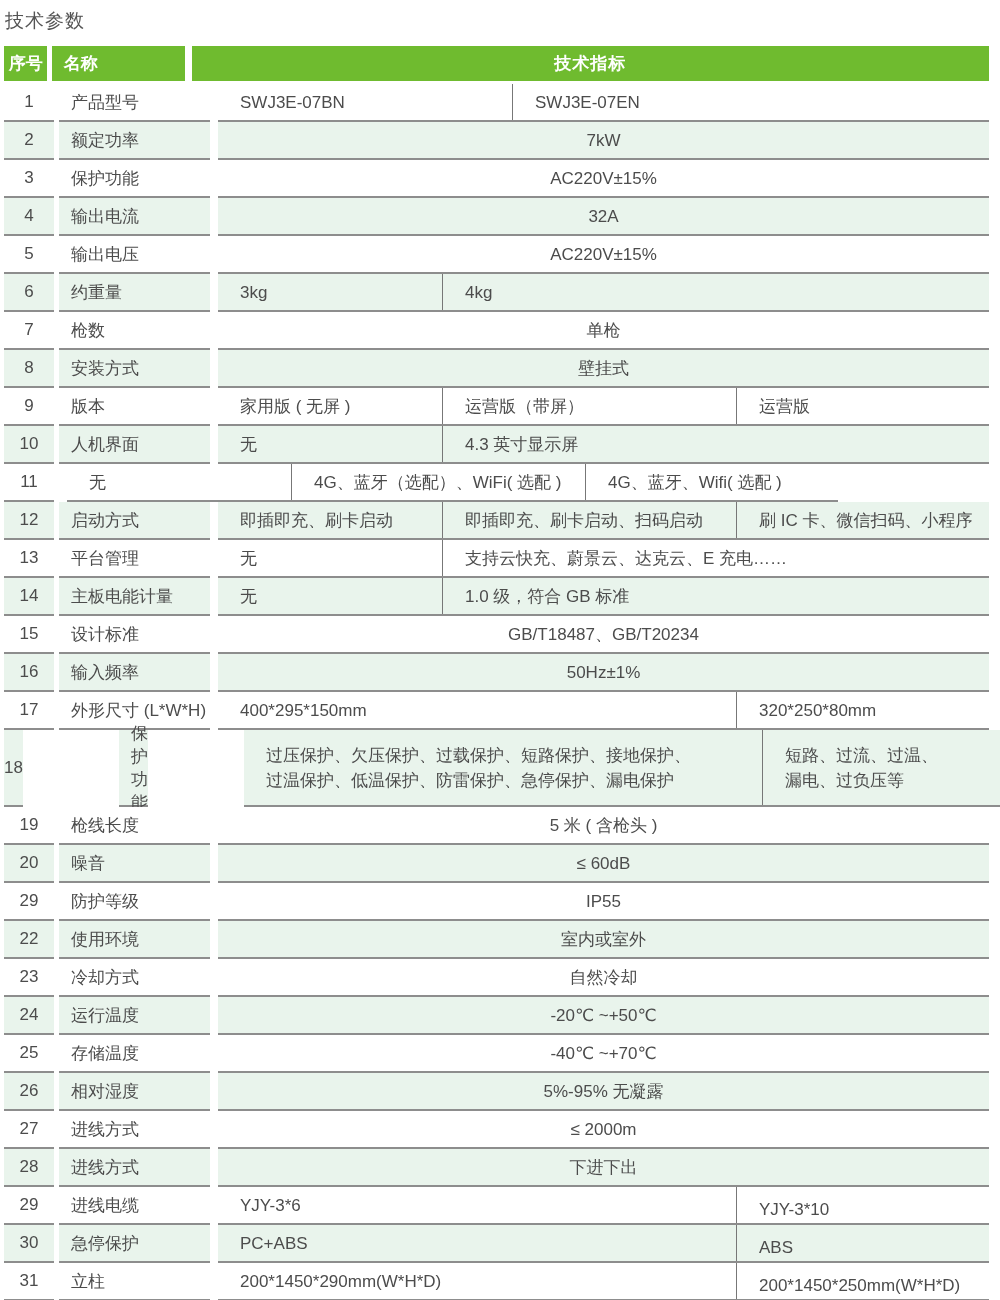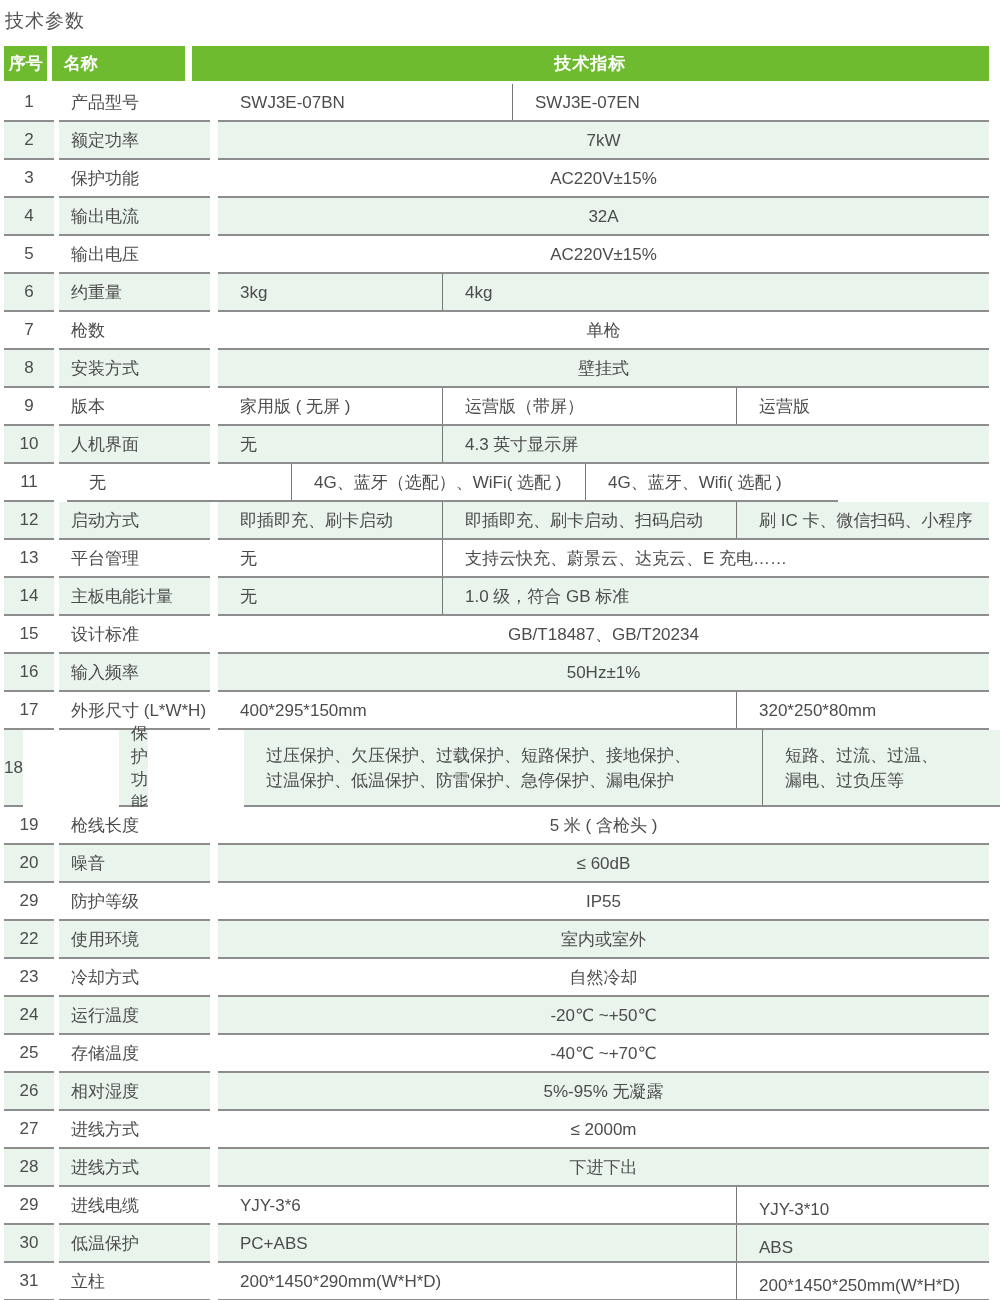--- a/index.html
+++ b/index.html
@@ -339,21 +339,21 @@
           <div class="blk c-name">进线电缆</div>
           <div class="gap2"></div>
           <div class="blk c-tech">
             <div class="cell w-AB left">YJY-3*6</div>
             <div class="cell w-C left offset">YJY-3*10</div>
           </div>
         </div>
         <div class="row alt">
           <div class="blk c-num">30</div>
           <div class="gap1"></div>
-          <div class="blk c-name">低温保护</div>
+          <div class="blk c-name">急停保护</div>
           <div class="gap2"></div>
           <div class="blk c-tech">
             <div class="cell w-AB left">PC+ABS</div>
             <div class="cell w-C left offset">ABS</div>
           </div>
         </div>
         <div class="row">
           <div class="blk c-num">31</div>
           <div class="gap1"></div>
           <div class="blk c-name">立柱</div>

